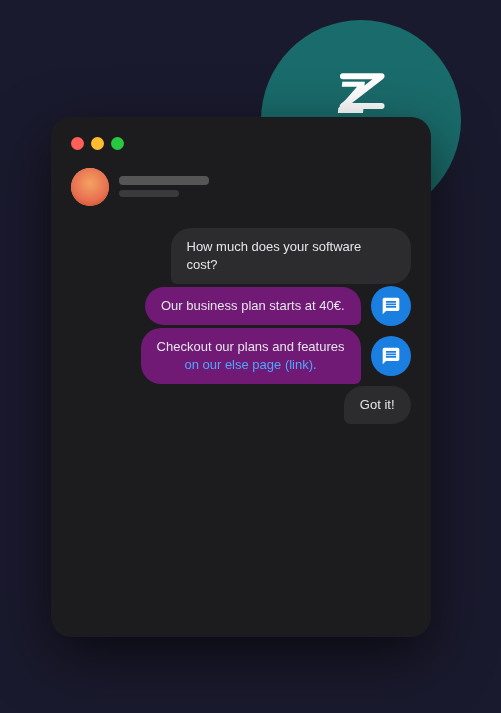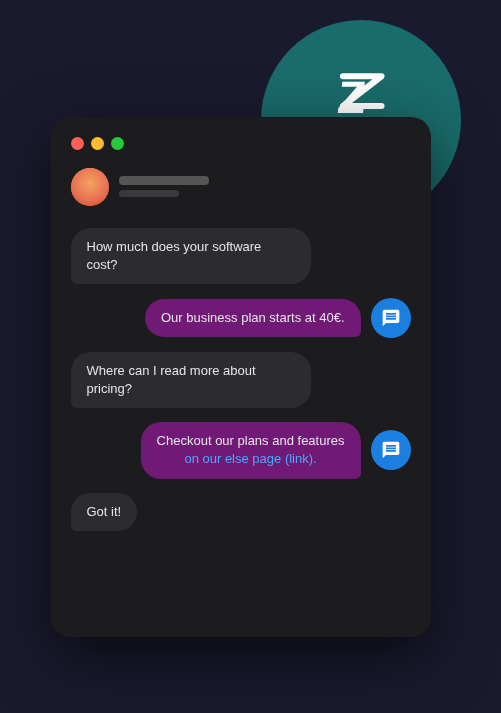--- a/index.html
+++ b/index.html
@@ -116,21 +116,22 @@
     .status-bar {
       width: 60px;
       height: 7px;
       background: #3a3a3c;
       border-radius: 4px;
     }
 
     .messages {
       display: flex;
       flex-direction: column;
-      gap: 14px;
+      gap: 2px;
+      align-items: flex-end;
     }
 
     .message-row {
       display: flex;
       align-items: center;
     }
 
     .message-row.user-msg {
       justify-content: flex-start;
     }
@@ -232,25 +233,20 @@
       <div class="bubble agent">
         <span>Our business plan starts at 40€.</span>
       </div>
       <div class="agent-icon">
         <svg viewBox="0 0 24 24">
           <path d="M20 2H4c-1.1 0-2 .9-2 2v18l4-4h14c1.1 0 2-.9 2-2V4c0-1.1-.9-2-2-2zm-2 12H6v-2h12v2zm0-3H6V9h12v2zm0-3H6V6h12v2z"></path>
         </svg>
       </div>
     </div>
 
-    <div class="message-row user-msg">
-      <div class="bubble user">
-        <span>Where can I read more about pricing?</span>
-      </div>
-    </div>
 
     <div class="message-row agent-msg">
       <div class="bubble agent">
         <span>Checkout our plans and features </span><br>
         <span class="link">on our else page (link).</span>
       </div>
       <div class="agent-icon">
         <svg viewBox="0 0 24 24">
           <path d="M20 2H4c-1.1 0-2 .9-2 2v18l4-4h14c1.1 0 2-.9 2-2V4c0-1.1-.9-2-2-2zm-2 12H6v-2h12v2zm0-3H6V9h12v2zm0-3H6V6h12v2z"></path>
         </svg>

